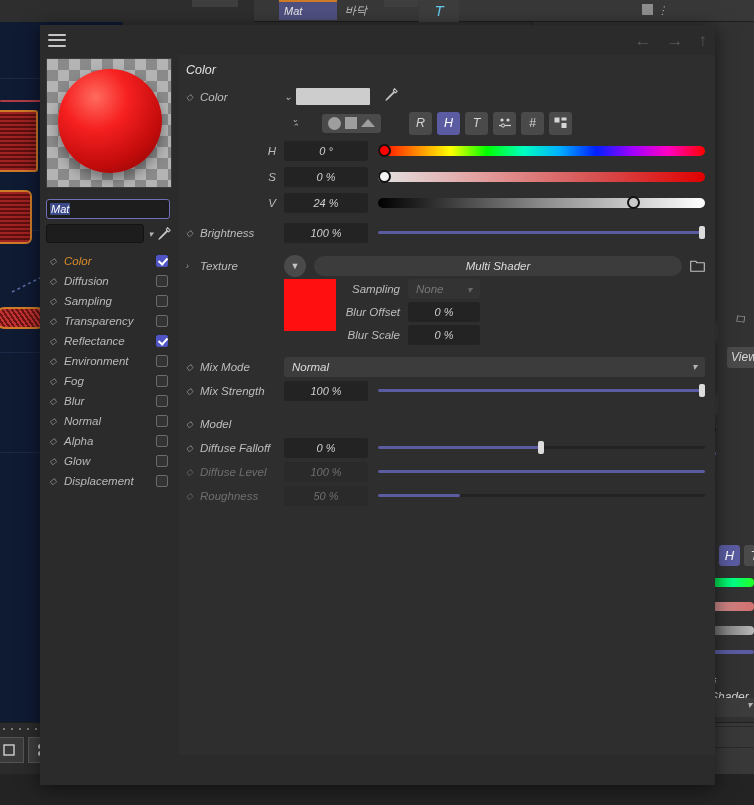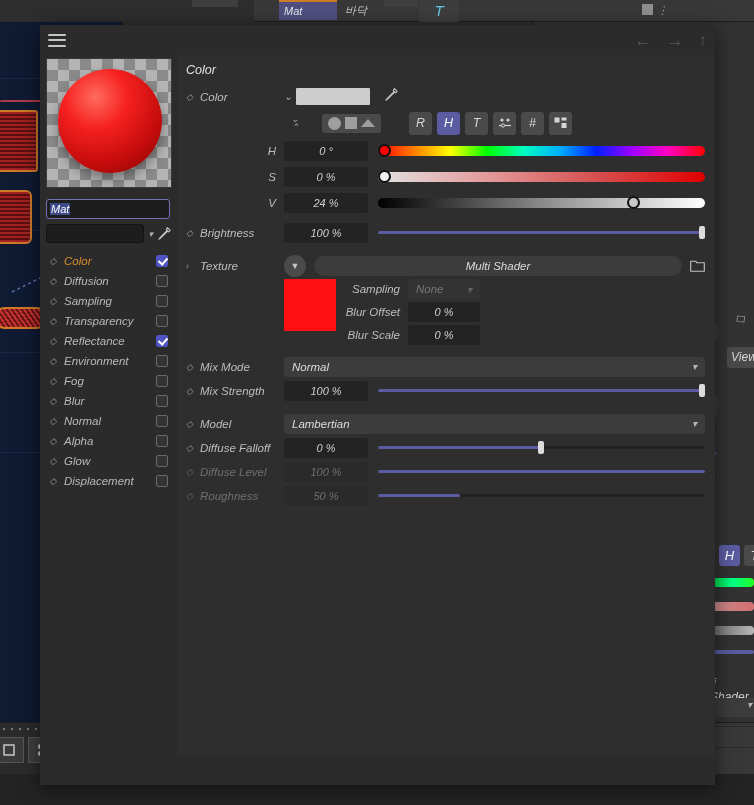--- a/index.html
+++ b/index.html
@@ -605,23 +605,20 @@
           <div class="slider" style="margin-left:10px;">
             <div class="strack"></div>
             <div class="sfill" style="width:100%;"></div>
             <div class="sknob" style="right:0;"></div>
           </div>
         </div>
 
         <div class="prow" style="margin-top:10px;">
           <span class="pdia">◇</span>
           <span class="plabel">Model</span>
-          <div class="dropdown">
-            <span>Lambertian</span>
-          </div>
         </div>
 
         <div class="prow">
           <span class="pdia">◇</span>
           <span class="plabel">Diffuse Falloff</span>
           <div class="numfield" style="width:84px;">0 %</div>
           <div class="slider" style="margin-left:10px;">
             <div class="strack"></div>
             <div class="sfill" style="width:50%;"></div>
             <div class="sknob" style="left:49%;"></div>

